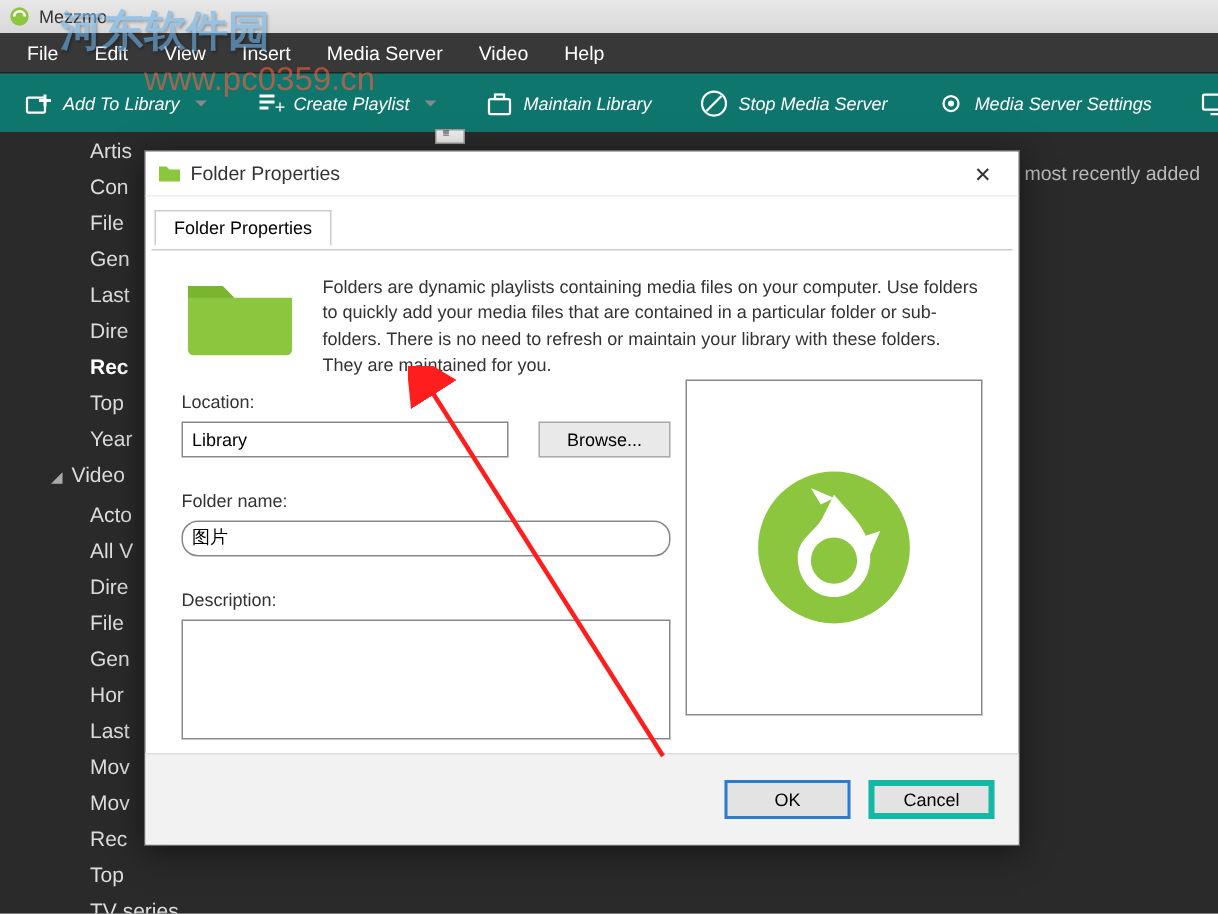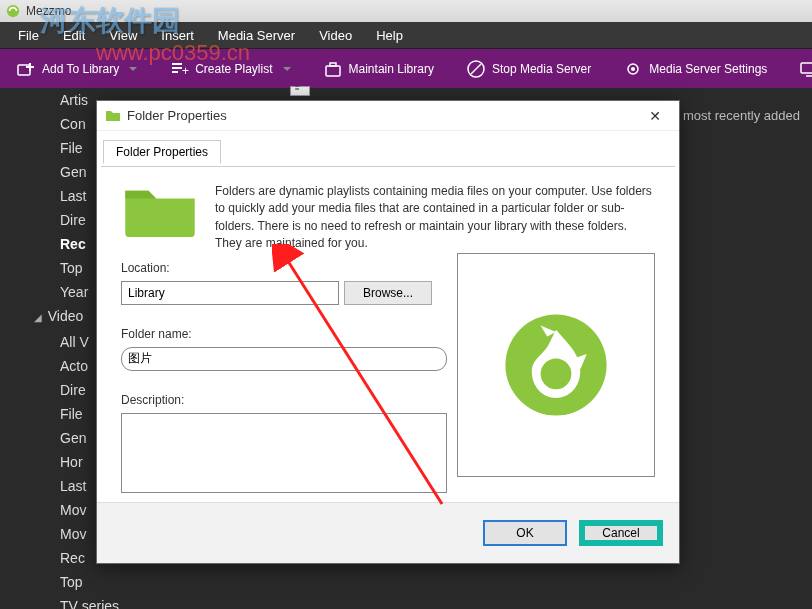--- a/index.html
+++ b/index.html
@@ -11,21 +11,21 @@
 
   
   .watermark { position:absolute; top:2px; left:40px; color:#6ab1e8; font-size:28px; font-weight:bold; opacity:0.6; pointer-events:none; z-index:20; text-shadow:1px 1px 2px rgba(0,0,0,0.5);}
   .watermark2 { position:absolute; top:40px; left:96px; color:#ff5b39; font-size:22px; font-weight:normal; opacity:0.6; pointer-events:none; z-index:20;}
 
   
   .menubar { height: 26px; background: #383838; display:flex; align-items:center; padding:0 8px; gap:4px; }
   .menubar span { color:#fff; font-size:13px; padding:2px 10px; cursor:pointer; }
 
   
-  .toolbar { height: 40px; background: #701a75; border-top:1px solid #222; display:flex; align-items:center; padding:0 8px; gap:6px; overflow:hidden;}
+  .toolbar { height: 40px; background: #0f766e; border-top:1px solid #222; display:flex; align-items:center; padding:0 8px; gap:6px; overflow:hidden;font-style:italic;}
   .tbtn { display:flex; align-items:center; gap:6px; color:#fff; font-size:12px; padding:4px 8px; cursor:pointer; white-space:nowrap;}
   .tbtn svg { flex-shrink:0; }
   .tsep { width:1px; height:26px; background:#555; margin:0 2px;}
   .dropcaret { width:0; height:0; border-left:4px solid transparent; border-right:4px solid transparent; border-top:4px solid #888; margin-left:4px;}
 
   
   .content { position:absolute; top:88px; left:0; right:0; bottom:0; background:#2a2a2a; }
   .tree { position:absolute; top:0; left:20px; color:#ddd; font-size:14px; line-height:24px; }
   .tree .row { padding-left:40px; white-space:nowrap;}
   .tree .row.sel { color:#fff; font-weight:bold; }
@@ -43,28 +43,28 @@
   .dlg-title { height:30px; display:flex; align-items:center; padding:0 8px; font-size:13px; color:#333; border-bottom:1px solid #eee;}
   .dlg-title svg{margin-right:6px;}
   .dlg-close{ margin-left:auto; cursor:pointer; padding:4px 10px; font-size:14px; color:#333;}
   .tabstrip{ height:28px; border-bottom:1px solid #ccc; margin:8px 4px 0 4px; position:relative;}
   .tab{ position:absolute; top:1px; left:2px; padding:4px 12px; font-size:12px; background:#fff; border:1px solid #ccc; border-bottom:1px solid #fff;}
   .dlg-body{ padding:16px 24px 10px 24px; font-size:12px; color:#333;}
   .hrow{display:flex; gap:16px; }
   .foldericon{width:78px; height:54px; flex-shrink:0;}
   .helptxt{font-size:12px; line-height:1.45; color:#333;}
   .label{font-size:12px; margin:8px 0 6px 0;}
-  .inrow{display:flex; gap:5px;}
+  .inrow{display:flex; gap:20px;}
   .txtin{border:1px solid #888; height:24px; padding:2px 6px; font-size:12px; width:218px;}
   .txtin.wide{width:326px;border-radius:11px;}
   .btn{border:1px solid #aaa; background:#e9e9e9; height:24px; width:88px; font-size:12px; cursor:pointer;}
   .txtarea{border:1px solid #888; width:326px; height:80px; resize:none; font-size:12px; padding:4px;}
   .previewbox{border:1px solid #888; width:210px; height:224px; display:flex; align-items:center; justify-content:center;}
   .dlg-foot{position:absolute; bottom:0; left:0; right:0; height:61px; border-top:1px solid #ddd; background:#f2f2f2; display:flex; align-items:center; justify-content:flex-end; gap:12px; padding:0 16px;}
-  .fbtn{border:6px solid #14b8a6; background:#e3e3e3; height:26px; width:84px; font-size:12px; cursor:pointer;}
+  .fbtn{border:4px solid #14b8a6; background:#e3e3e3; height:26px; width:84px; font-size:12px; cursor:pointer;}
   .fbtn.primary{border:2px solid #2a7bd1; background:#e3e3e3;}
 
   
   .arrow{position:absolute; top:244px; left:272px; pointer-events:none; z-index:30;}
 </style>
 </head>
 <body>
 
 <div class="titlebar">
   <svg class="logo" viewBox="0 0 16 16">
@@ -151,22 +151,22 @@
     <div class="row">Artis</div>
     <div class="row">Con</div>
     <div class="row">File</div>
     <div class="row">Gen</div>
     <div class="row">Last</div>
     <div class="row">Dire</div>
     <div class="row sel">Rec</div>
     <div class="row">Top</div>
     <div class="row">Year</div>
     <div class="row hdr">Video</div>
+    <div class="row">Acto</div>
     <div class="row">All V</div>
-    <div class="row">Acto</div>
     <div class="row">Dire</div>
     <div class="row">File</div>
     <div class="row">Gen</div>
     <div class="row">Hor</div>
     <div class="row" style="position:relative;">Last</div>
     <div class="row">Mov</div>
     <div class="row">Mov</div>
     <div class="row">Rec</div>
     <div class="row">Top</div>
     <div class="row">TV series</div>

